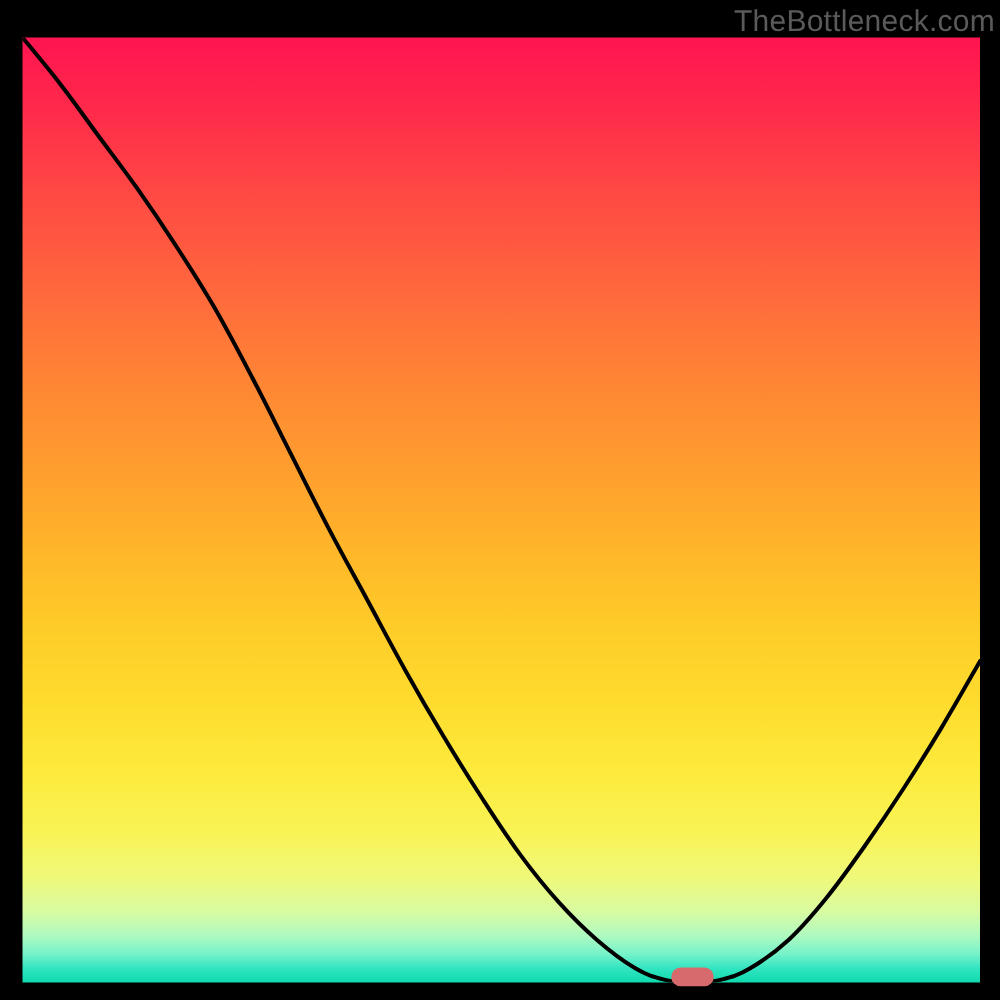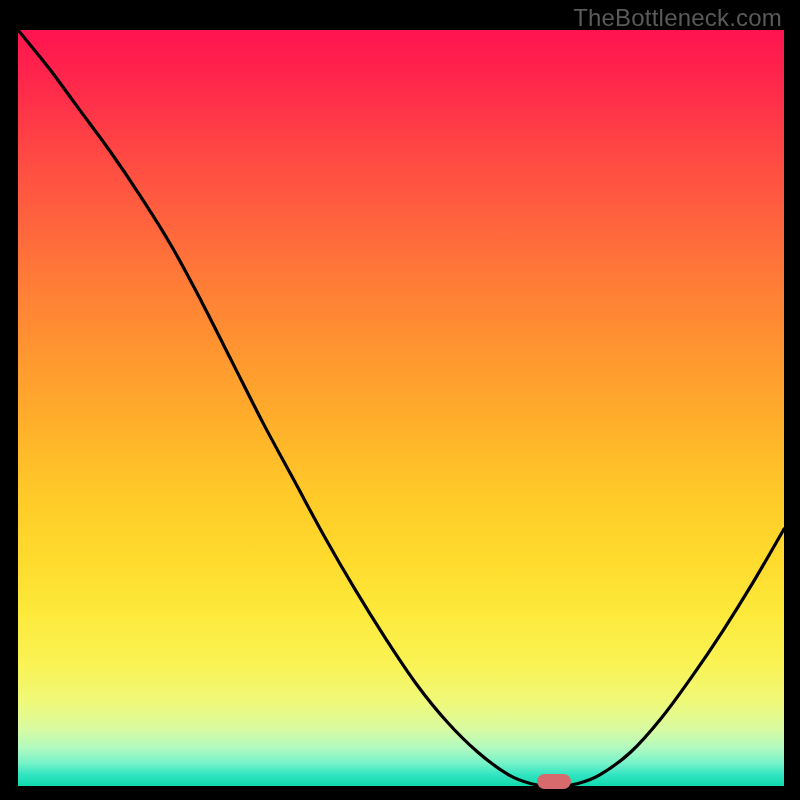--- a/index.html
+++ b/index.html
@@ -13,21 +13,21 @@
   }
   .frame {
     position: relative;
     width: 800px;
     height: 800px;
     background: #000;
   }
   .watermark {
     position: absolute;
     top: 4px;
-    right: 18px;
+    right: 4px;
     color: #5a5a5a;
     font-size: 24px;
     font-weight: 400;
     letter-spacing: 0.2px;
     z-index: 5;
   }
   .plot {
     position: absolute;
     left: 18px;
     top: 30px;

